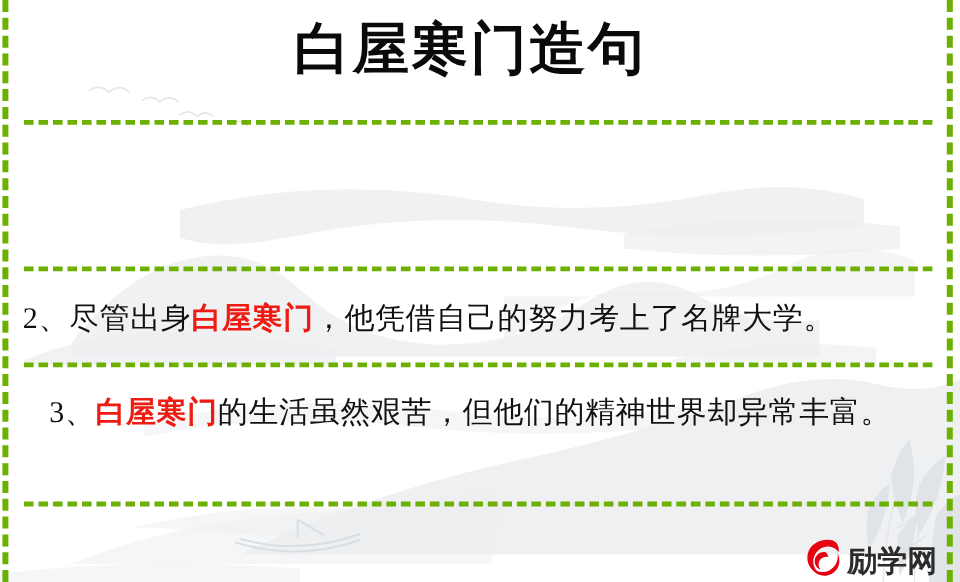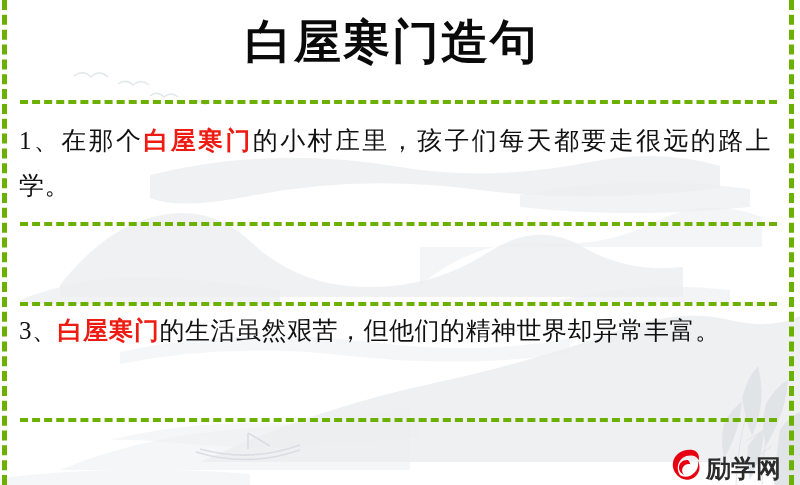--- a/index.html
+++ b/index.html
@@ -72,21 +72,21 @@
     color: #111111;
     letter-spacing: 0.5px;
     text-align: justify;
   }
   .sentence .hl {
     color: #ed1b11;
     font-weight: bold;
   }
   #sentence-1 { top: 118px; }
   #sentence-2 { top: 243px; }
-  #sentence-3 { top: 308px; }
+  #sentence-3 { top: 322px; margin-left: 22px; }
 
   
   #logo {
     position: absolute;
     left: 668px;
     top: 447px;
     height: 34px;
     display: flex;
     align-items: flex-end;
     z-index: 4;
@@ -167,24 +167,24 @@
   <div id="frame-left" class="frame-v"></div>
   <div id="frame-right" class="frame-v"></div>
 
   <div id="title">白屋寒门造句</div>
 
   <div class="sep" style="top:100px;"></div>
   <div class="sep" style="top:222px;"></div>
   <div class="sep" style="top:302px;"></div>
   <div class="sep" style="top:418px;"></div>
 
-  <div id="sentence-1" class="sentence">
-    <span>1、</span><span>在那个</span><span class="hl">白屋寒门</span><span>的小村庄里，孩子们每天都要走很远的路上学。</span>
+
+  <div id="sentence-2" class="sentence">
+    <span>2、</span><span>尽管出身</span><span class="hl">白屋寒门</span><span>，他凭借自己的努力考上了名牌大学。</span>
   </div>
-
 
   <div id="sentence-3" class="sentence">
     <span>3、</span><span></span><span class="hl">白屋寒门</span><span>的生活虽然艰苦，但他们的精神世界却异常丰富。</span>
   </div>
 
   <div id="logo">
     <span id="logo-mark">
       <svg width="34" height="34" viewBox="0 0 34 34" xmlns="http://www.w3.org/2000/svg">
         <path d="M25.5 3.2 C17 1.2 7.4 5.6 5.2 14.2 c-1.9 7.5 2.4 14.8 9.6 16.9 c-4.4 -3.6 -6.1 -9.1 -4.4 -14.1 C12.4 11.2 18 7.8 23.9 8.6 c3.2 .5 5.6 2.2 6.8 4.6 C31.9 9 29.6 4.2 25.5 3.2 Z" fill="#e60012"></path>
         <path d="M29.8 13.6 c1.5 5.8 -1.3 12 -6.9 14.8 c-5.4 2.6 -11.7 1.1 -15.3 -3.3 c2.1 5.4 7.9 8.6 13.9 7.4 c6.5 -1.3 10.8 -7.3 9.9 -13.7 c-0.2 -1.9 -0.8 -3.6 -1.6 -5.2 Z" fill="#e60012"></path>

